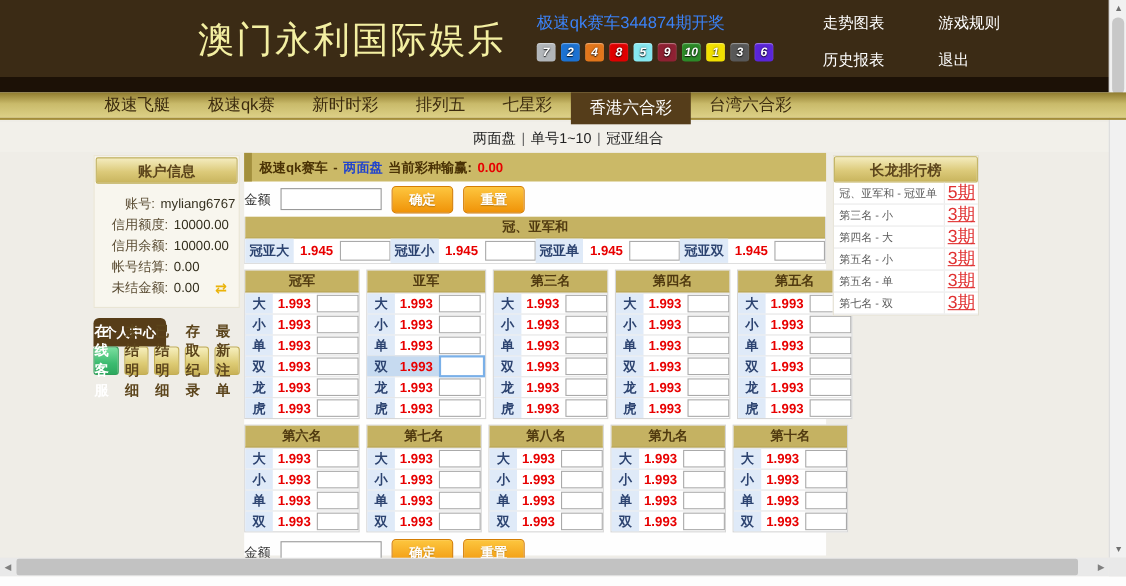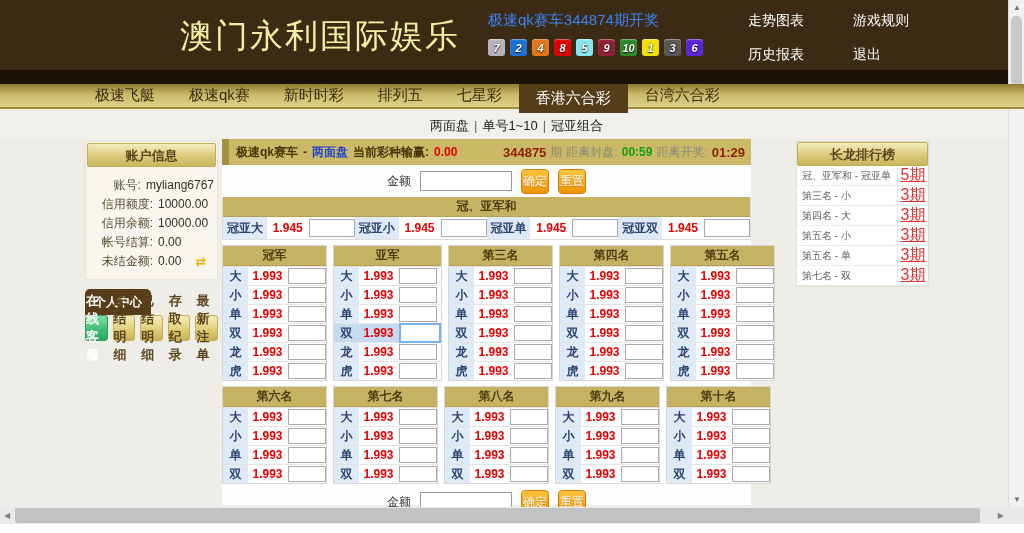--- a/index.html
+++ b/index.html
@@ -61,26 +61,26 @@
   .status-bar{height:26px;background:#cbb967;border-left:7px solid #a3903e;display:flex;
     align-items:center;font-size:12px;white-space:nowrap;}
   .status-left{margin-left:7px;display:flex;gap:5px;align-items:center;}
   .status-right{margin-left:auto;padding-right:6px;display:flex;gap:4px;align-items:center;}
   .t-brown{color:#4a3205;font-weight:bold;}
   .t-blue{color:#2244cc;font-weight:bold;}
   .t-red{color:#e80000;font-weight:bold;}
   .t-gray{color:#8a8676;}
   .t-green{color:#0aa30a;font-weight:bold;}
   .t-maroon{color:#8f1f05;font-weight:bold;font-size:13px;}
-  .bet-form{display:flex;align-items:center;justify-content:center;gap:9px;height:32px;}
+  .bet-form{display:flex;align-items:center;gap:9px;height:32px;}
   .bet-form.bottom{height:32px;margin-top:2px;}
   .amount-label{font-size:12px;color:#333;}
   .amount-input{width:86px;height:16px;border:1px solid #999;background:#fff;}
   .btn-orange{background:linear-gradient(180deg,#fdc63f,#f09308);border:1px solid #d47d04;
-    border-radius:4px;color:#fff;font-size:12px;font-weight:normal;padding:3px 1px;cursor:pointer;
+    border-radius:4px;color:#fff;font-size:12px;font-weight:bold;padding:3px 15px;cursor:pointer;
     text-shadow:0 1px 1px rgba(0,0,0,.25);}
   .gold-bar{height:19px;line-height:19px;background:#c5b262;border-bottom:1px solid #b3a050;
     color:#503a10;font-weight:bold;font-size:12px;text-align:center;}
   .sum-section{border:1px solid #dedede;border-top:none;}
   .sum-row{display:flex;height:22px;background:#fff;align-items:center;}
   .sum-group{display:flex;align-items:center;width:25%;height:100%;}
   .sum-label{width:46px;height:100%;background:#dfeaf8;color:#2c4370;font-weight:bold;
     font-size:12px;display:flex;align-items:center;justify-content:center;}
   .sum-odds{width:44px;text-align:center;color:#e80000;font-weight:bold;font-size:12px;}
   .sum-input{width:40px;height:14px;border:1px solid #aaa;}
@@ -88,21 +88,21 @@
   .grid-col{flex:1;border:1px solid #d6d6d6;background:#fff;}
   .grid-row{display:flex;height:18px;align-items:center;border-top:1px solid #e4e4e4;}
   .row-label{width:25px;align-self:stretch;background:#dfeaf8;color:#2c4370;font-weight:bold;
     font-size:12px;display:flex;align-items:center;justify-content:center;}
   .row-odds{width:39px;text-align:center;color:#e80000;font-weight:bold;font-size:12px;}
   .row-input{width:32px;height:12px;border:1px solid #aaa;margin-left:1px;}
   .grid-row.hl{background:#c6daf0;}
   .grid-row.hl .row-label{background:#c6daf0;}
   .grid-row.hl .row-input{border:2px solid #7ab0e8;width:34px;height:14px;}
   
-  .right-sidebar{position:absolute;left:796px;top:141px;width:133px;}
+  .right-sidebar{position:absolute;left:757px;top:141px;width:133px;}
   .rank-box{border:1px solid #e3dfd0;background:#fff;}
   .rank-row{display:flex;height:19px;align-items:center;border-bottom:1px solid #eaeaea;}
   .rank-name{flex:1;padding-left:5px;color:#5a5a5a;font-size:10px;white-space:nowrap;}
   .rank-count{width:30px;align-self:stretch;display:flex;align-items:center;justify-content:center;
     color:#e03030;font-size:16px;border-left:1px solid #eaeaea;text-decoration:underline;}
   
   .h-scrollbar{position:absolute;left:0;top:507px;width:1008px;height:17px;background:#e9e9e9;}
   .h-arrow{position:absolute;top:4px;font-size:8px;color:#808080;cursor:pointer;}
   .h-arrow.left{left:4px;} .h-arrow.right{right:4px;}
   .h-thumb{position:absolute;left:15px;top:1px;width:965px;height:15px;background:#c2c2c2;
@@ -199,28 +199,20 @@
 
 <main class="content">
   <div class="status-bar">
     <div class="status-left">
       <span class="t-brown">极速qk赛车</span>
       <span class="t-brown">-</span>
       <span class="t-blue">两面盘</span>
       <span class="t-brown">当前彩种输赢:</span>
       <span class="t-red">0.00</span>
     </div>
-    <div class="status-right">
-      <span class="t-maroon">344875</span>
-      <span class="t-gray">期</span>
-      <span class="t-gray">距离封盘:</span>
-      <span class="t-green">00:59</span>
-      <span class="t-gray">距离开奖:</span>
-      <span class="t-maroon">01:29</span>
-    </div>
   </div>
 
   <div class="bet-form">
     <span class="amount-label">金额</span>
     <input class="amount-input" style="">
     <button class="btn-orange">确定</button>
     <button class="btn-orange">重置</button>
   </div>
 
   <div class="sum-section">

